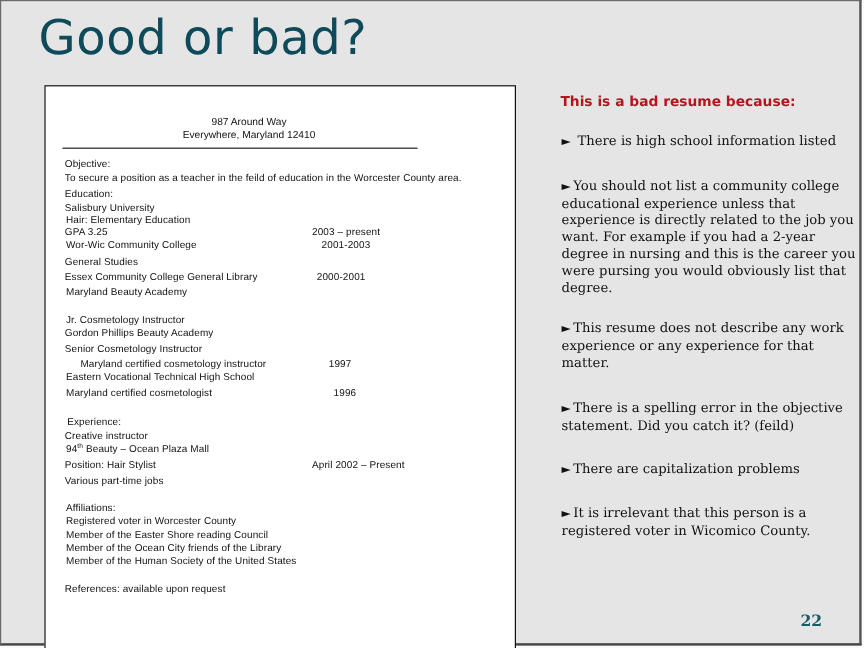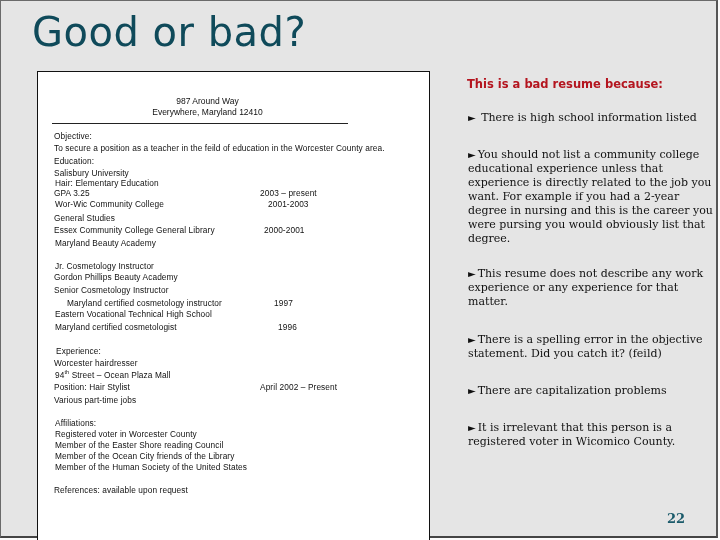--- a/index.html
+++ b/index.html
@@ -85,22 +85,22 @@
     <div class="r-abs sm" style="left:17px;top:189px;">Jr. Cosmetology Instructor</div>
     <div class="r-abs sm" style="left:16px;top:200px;">Gordon Phillips Beauty Academy</div>
     <div class="r-abs sm" style="left:16px;top:213px;">Senior Cosmetology Instructor</div>
     <div class="r-abs sm" style="left:17px;top:226px;padding-left:12px;">Maryland certified cosmetology instructor</div>
     <div class="r-abs sm" style="left:236px;top:226px;">1997</div>
     <div class="r-abs sm" style="left:17px;top:237px;">Eastern Vocational Technical High School</div>
     <div class="r-abs sm" style="left:17px;top:250px;">Maryland certified cosmetologist</div>
     <div class="r-abs sm" style="left:240px;top:250px;">1996</div>
 
     <div class="r-abs sm" style="left:18px;top:274px;">Experience:</div>
-    <div class="r-abs sm" style="left:16px;top:286px;">Worcester hairdresser</div>
-    <div class="r-abs sm" style="left:17px;top:297px;"><span>94</span><sup>th</sup><span> Street – Ocean Plaza Mall</span></div>
+    <div class="r-abs sm" style="left:16px;top:286px;">Creative instructor</div>
+    <div class="r-abs sm" style="left:17px;top:297px;"><span>94</span><sup>th</sup><span> Beauty – Ocean Plaza Mall</span></div>
     <div class="r-abs sm" style="left:16px;top:310px;">Position: Hair Stylist</div>
     <div class="r-abs sm" style="left:222px;top:310px;">April 2002 – Present</div>
     <div class="r-abs sm" style="left:16px;top:323px;">Various part-time jobs</div>
 
     <div class="r-abs sm" style="left:17px;top:346px;">Affiliations:</div>
     <div class="r-abs sm" style="left:17px;top:357px;">Registered voter in Worcester County</div>
     <div class="r-abs sm" style="left:17px;top:368px;">Member of the Easter Shore reading Council</div>
     <div class="r-abs sm" style="left:17px;top:379px;">Member of the Ocean City friends of the Library</div>
     <div class="r-abs sm" style="left:17px;top:390px;">Member of the Human Society of the United States</div>
 

